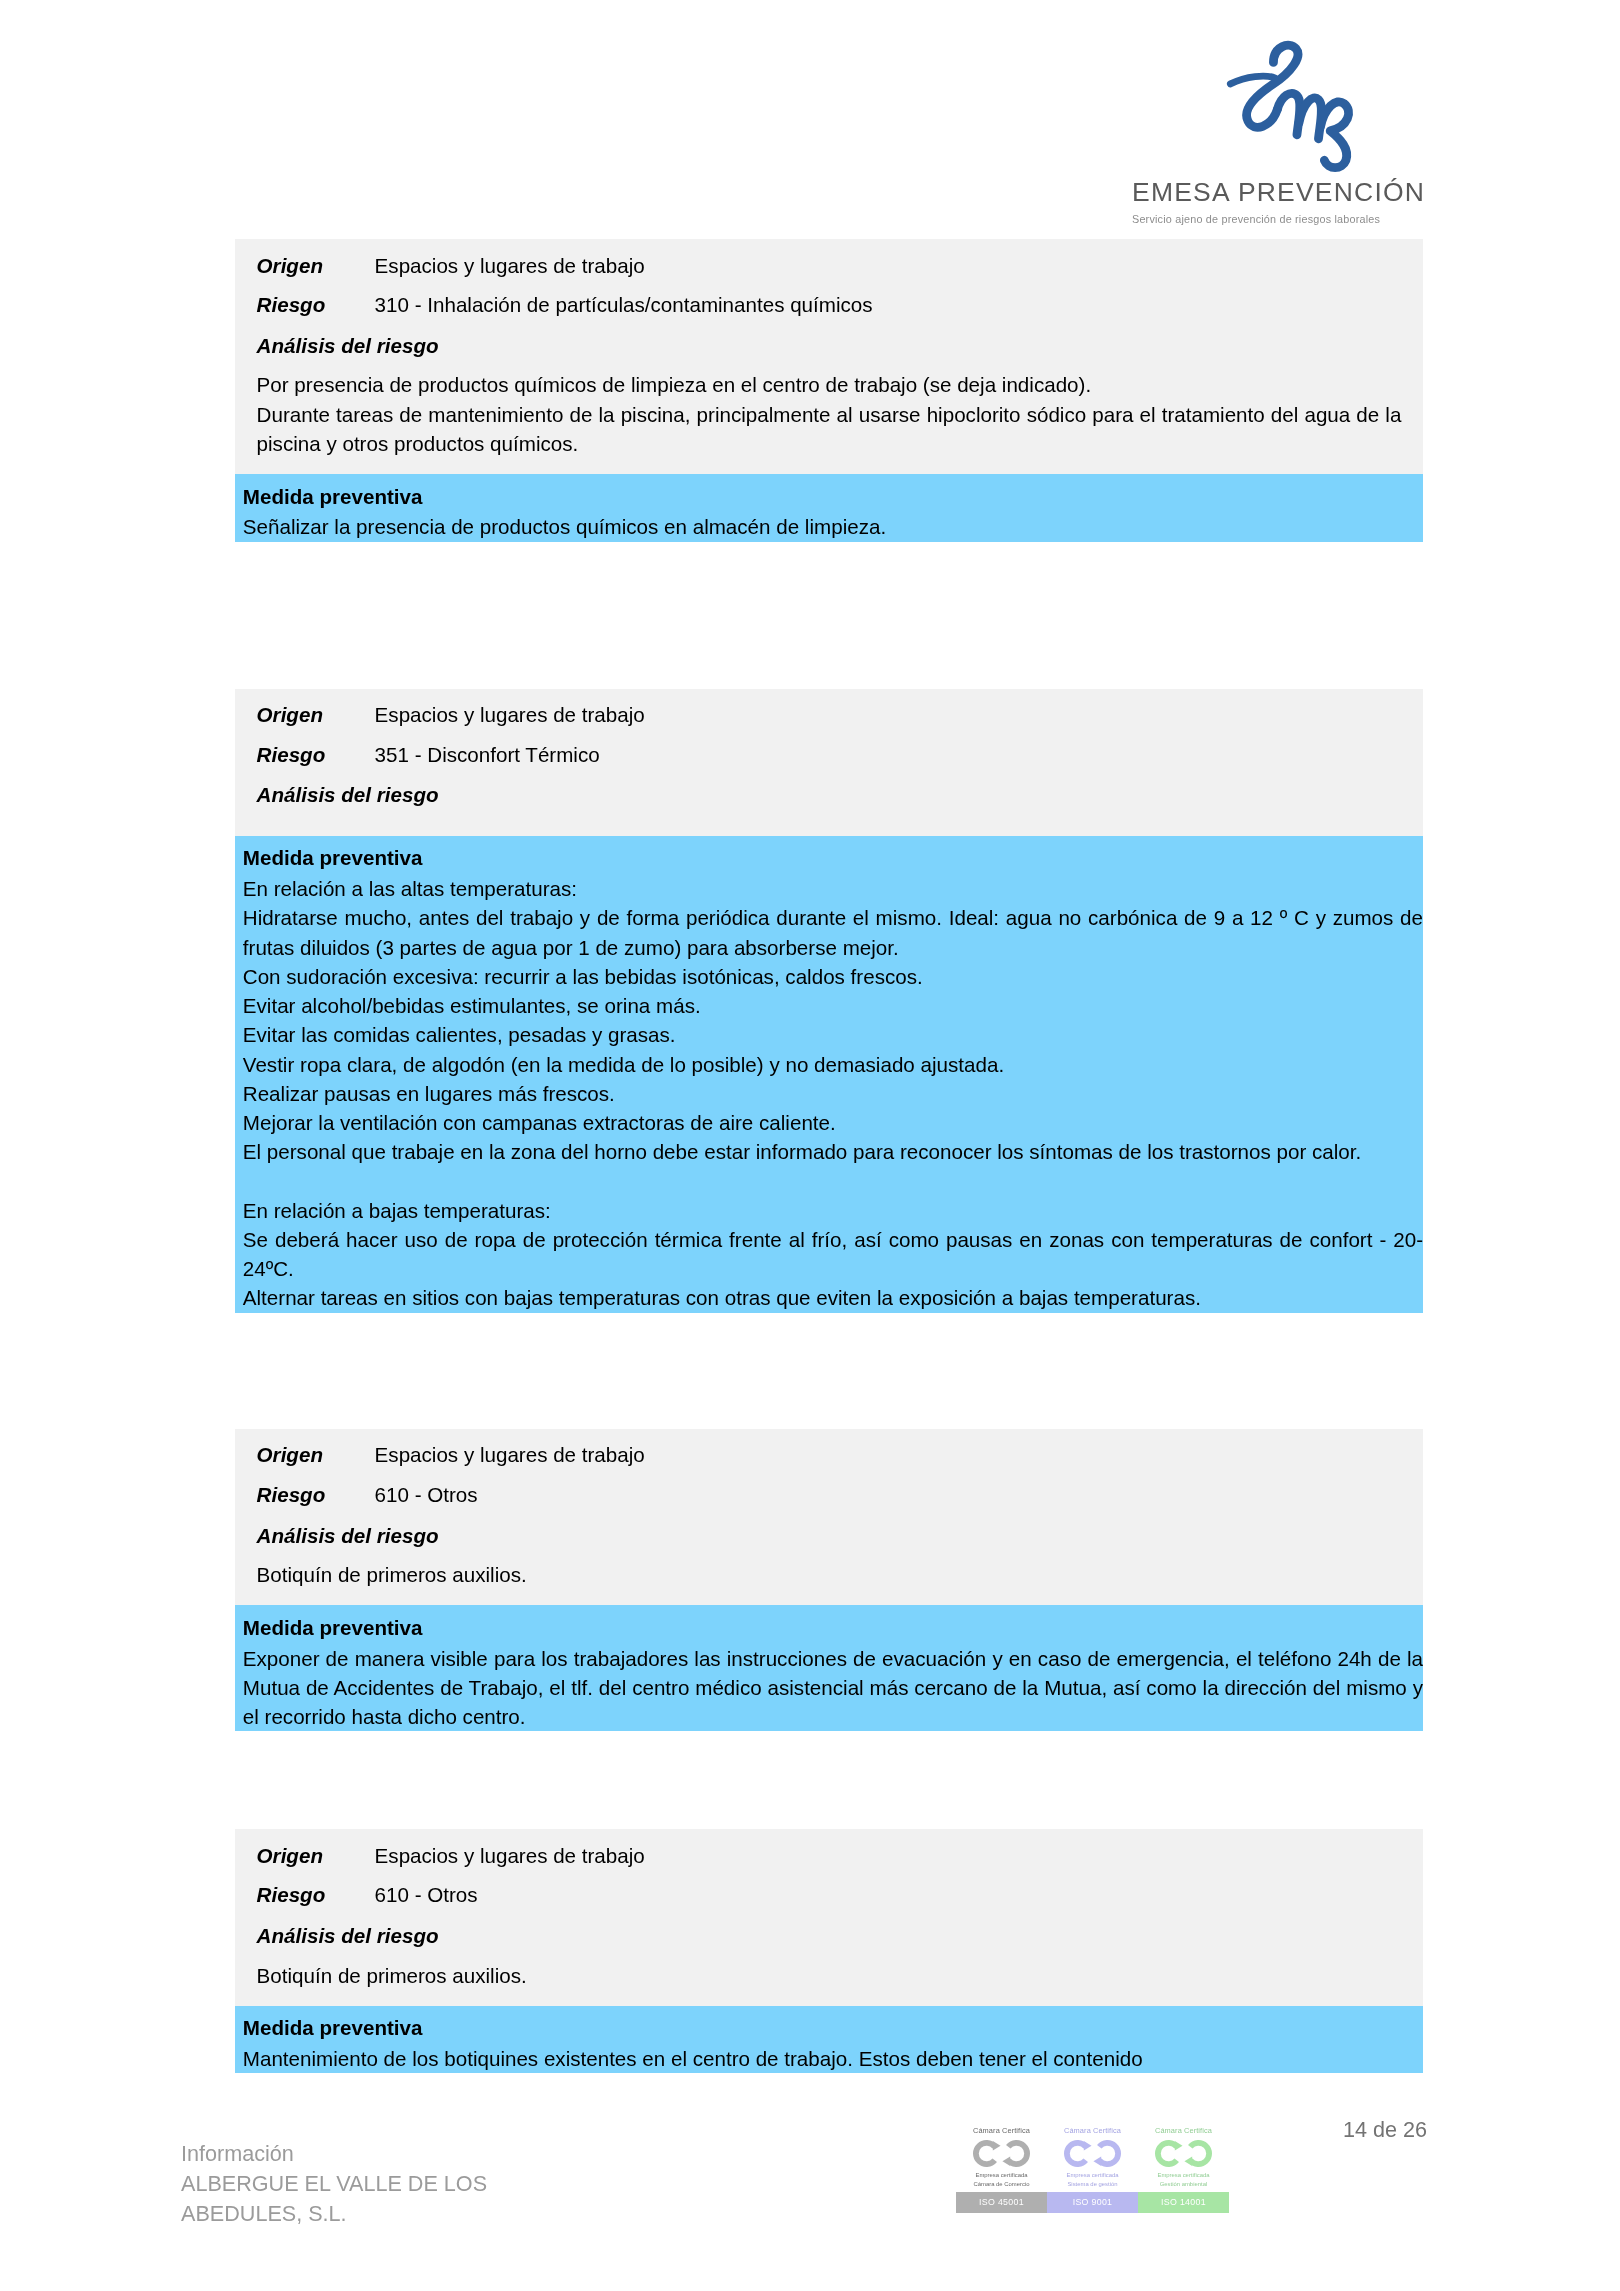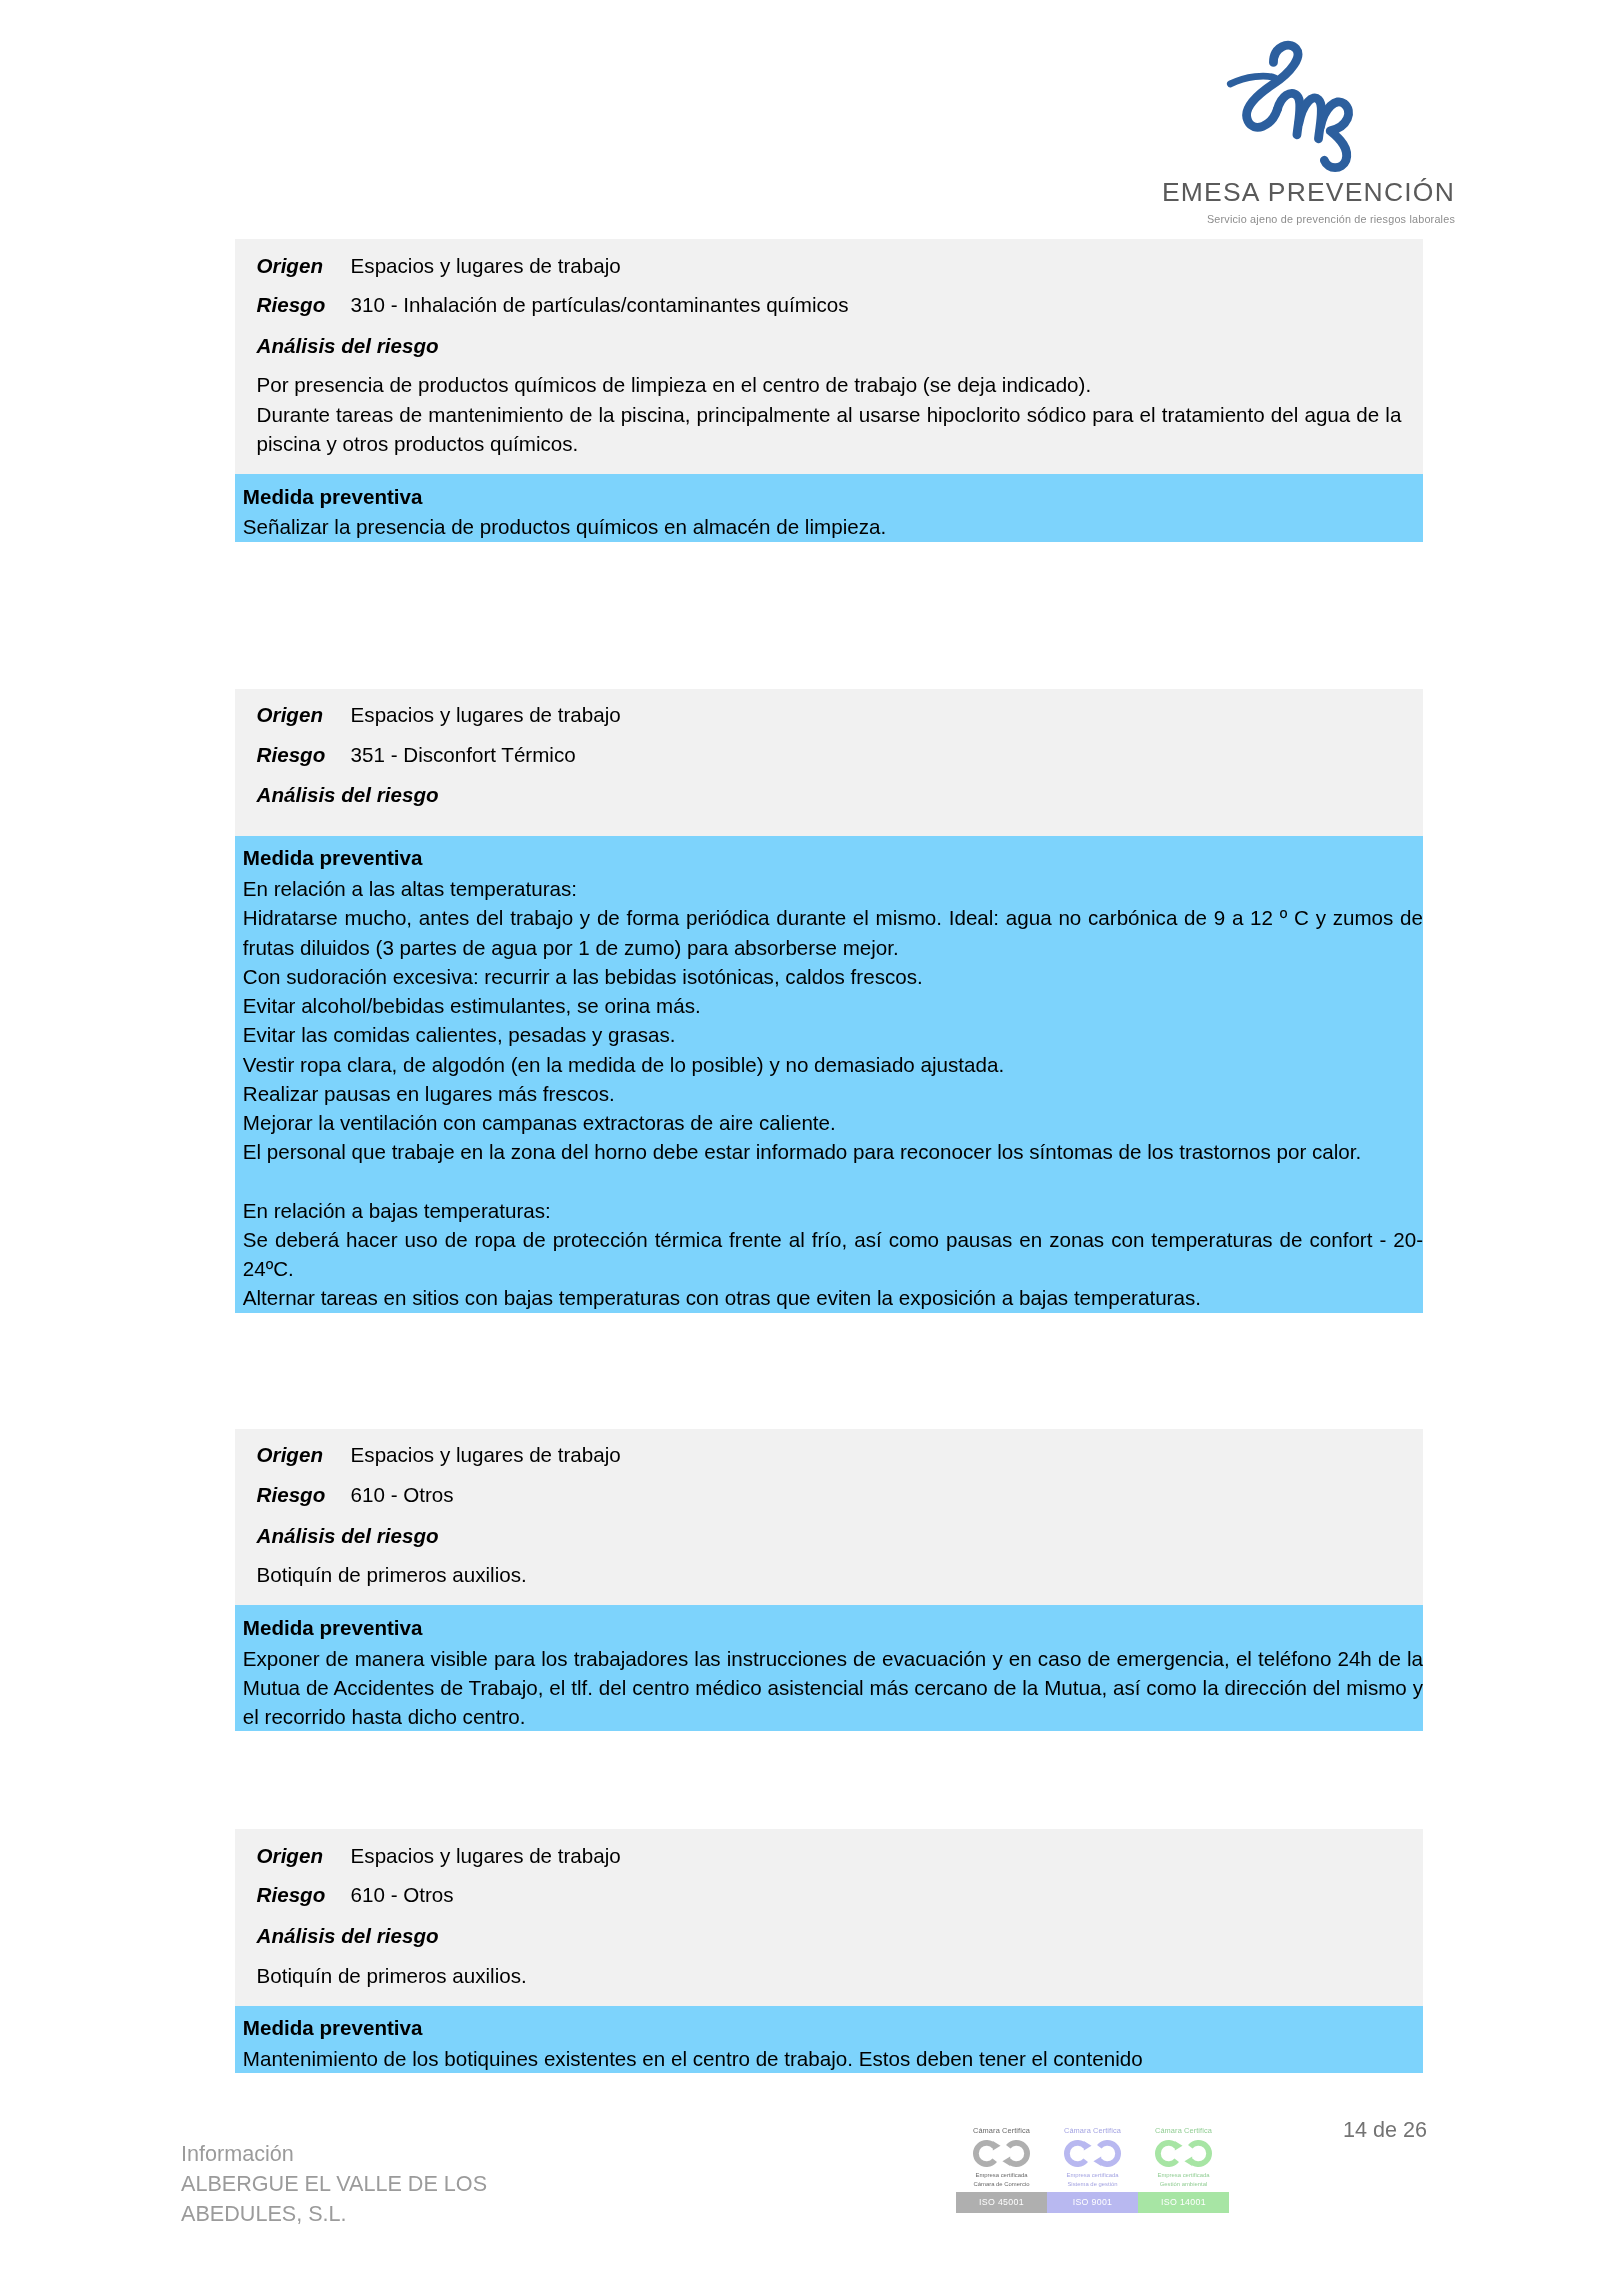--- a/index.html
+++ b/index.html
@@ -20,21 +20,21 @@
     overflow: hidden;
     box-sizing: border-box;
   }
 
   
   .header {
     position: absolute;
     top: 33px;
     right: 165px;
     width: 323px;
-    text-align: right;
+    text-align: left;
   }
   .logo-mark {
     display: block;
     margin: 0 auto;
     width: 186px;
     height: 142px;
   }
   .logo-name {
     font-family: "Liberation Sans", sans-serif;
     font-size: 26.5px;
@@ -64,20 +64,21 @@
 
   .panel {
     background: #f1f1f1;
     padding: 13.7px 21.6px 15.7px 21.6px;
     box-sizing: border-box;
   }
   .panel .kv {
     display: flex;
     align-items: flex-end;
     margin-bottom: 13.7px;
+    gap: 24px;
   }
   .panel .kv:last-of-type { margin-bottom: 0; }
   .kv-label {
     font-weight: bold;
     font-style: italic;
     font-size: 20.6px;
     width: 94px;
     flex: 0 0 94px;
     line-height: 1.25;
   }

